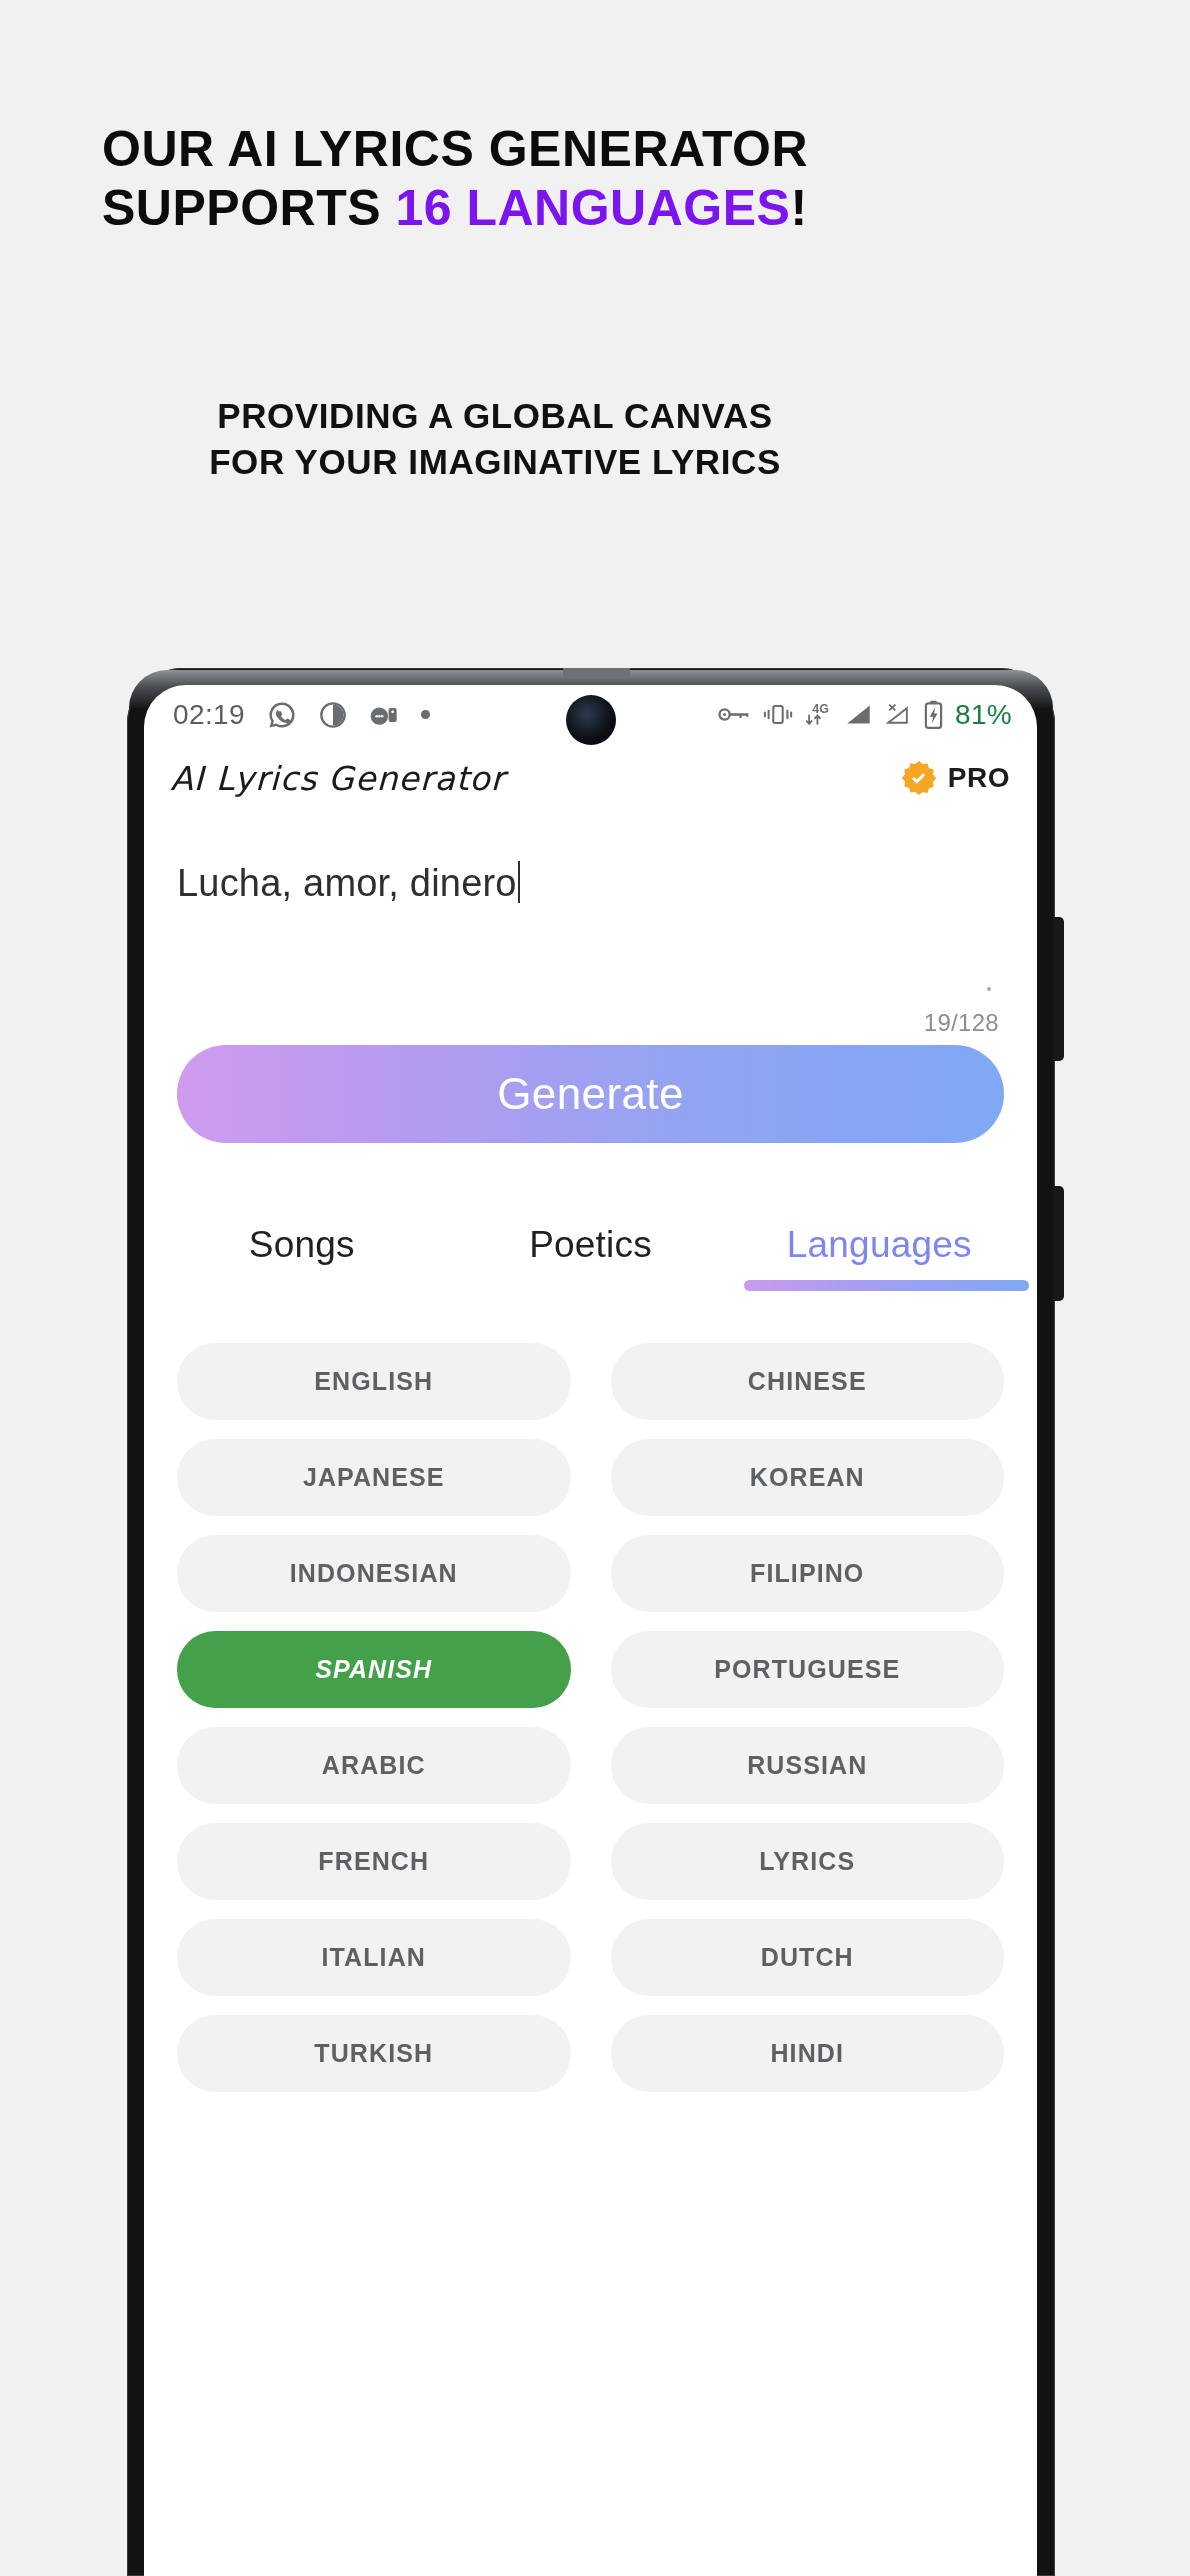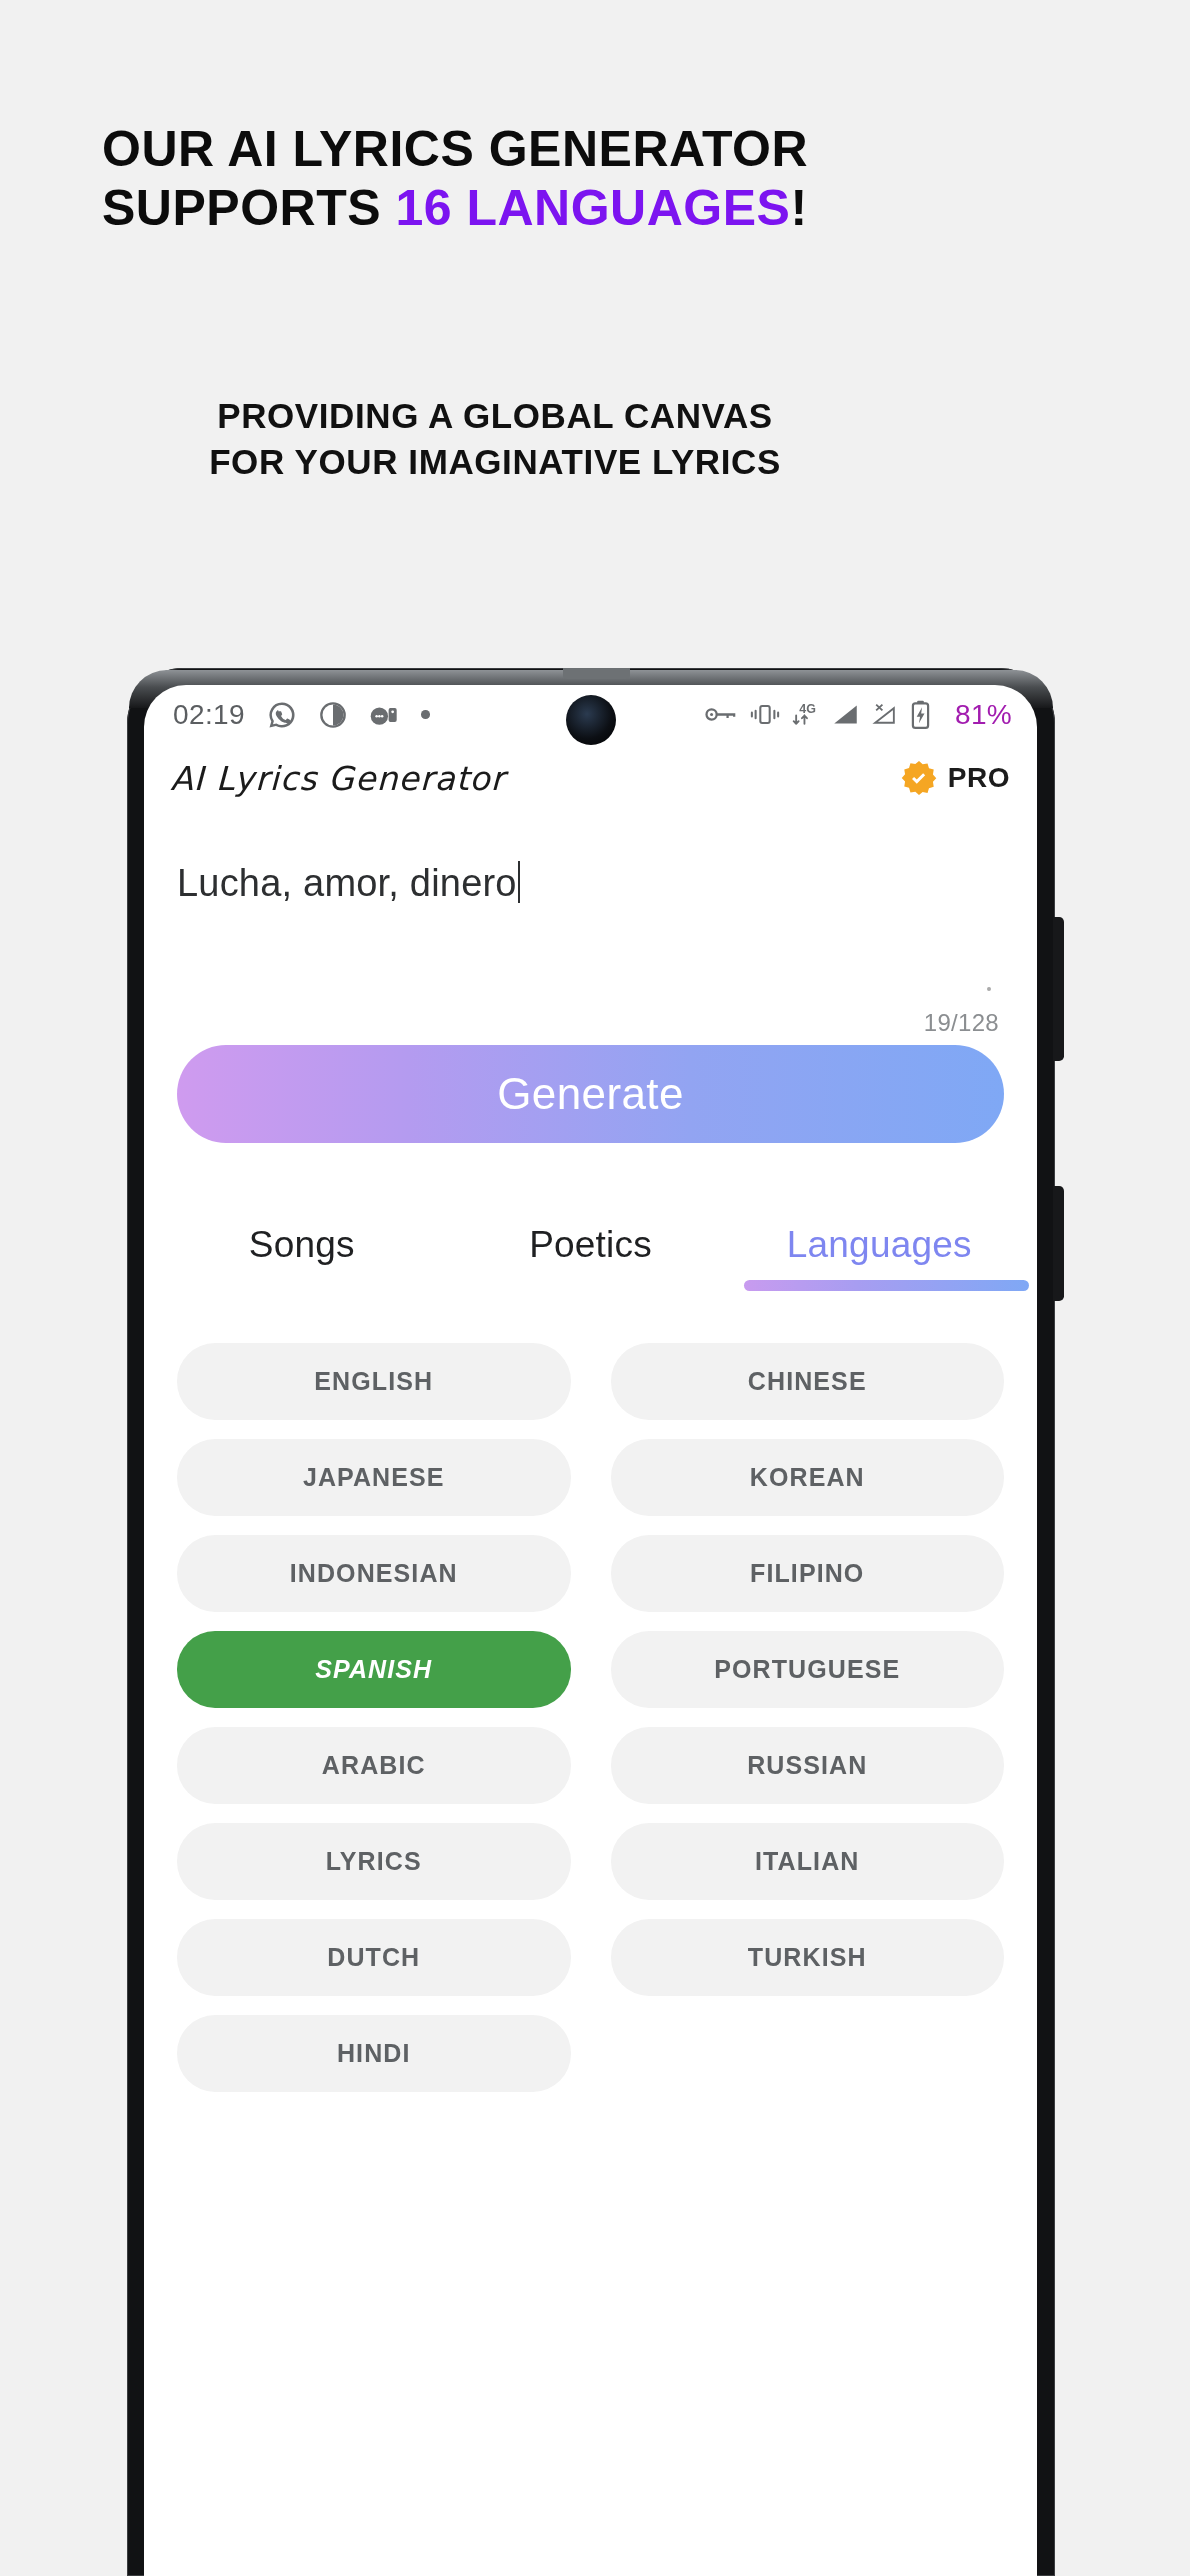--- a/index.html
+++ b/index.html
@@ -96,21 +96,21 @@
     position:relative;
     height:59px;
     display:flex;
     align-items:center;
     padding:0 25px 0 29px;
     color:#5d6063;
   }
   .sb-left { display:flex; align-items:center; gap:22px; }
   .sb-time { font-size:28px; color:#5b5e61; letter-spacing:0.4px; }
   .sb-right { margin-left:auto; display:flex; align-items:center; gap:12.5px; }
-  .sb-batt-text { font-size:28px; color:#a21caf; letter-spacing:0.3px;margin-left:13px; }
+  .sb-batt-text { font-size:28px; color:#15803d; letter-spacing:0.3px; }
   .ic { display:block; }
   .dot-ic { width:8.6px; height:8.6px; border-radius:50%; background:#6a6d70; }
   .camera-hole {
     position:absolute;
     left:50%; top:9.6px;
     margin-left:-25px;
     width:50px; height:50px;
     border-radius:50%;
     background:radial-gradient(circle at 42% 38%, #2b3b50 0%, #0c0f14 58%, #000 100%);
   }
@@ -370,20 +370,23 @@
         <button class="chip">
             <span>PORTUGUESE</span>
           </button>
         <button class="chip">
             <span>ARABIC</span>
           </button>
         <button class="chip">
             <span>RUSSIAN</span>
           </button>
         <button class="chip">
+            <span>FRENCH</span>
+          </button>
+        <button class="chip">
             <span>LYRICS</span>
           </button>
         <button class="chip">
             <span>ITALIAN</span>
           </button>
         <button class="chip">
             <span>DUTCH</span>
           </button>
         <button class="chip">
             <span>TURKISH</span>

